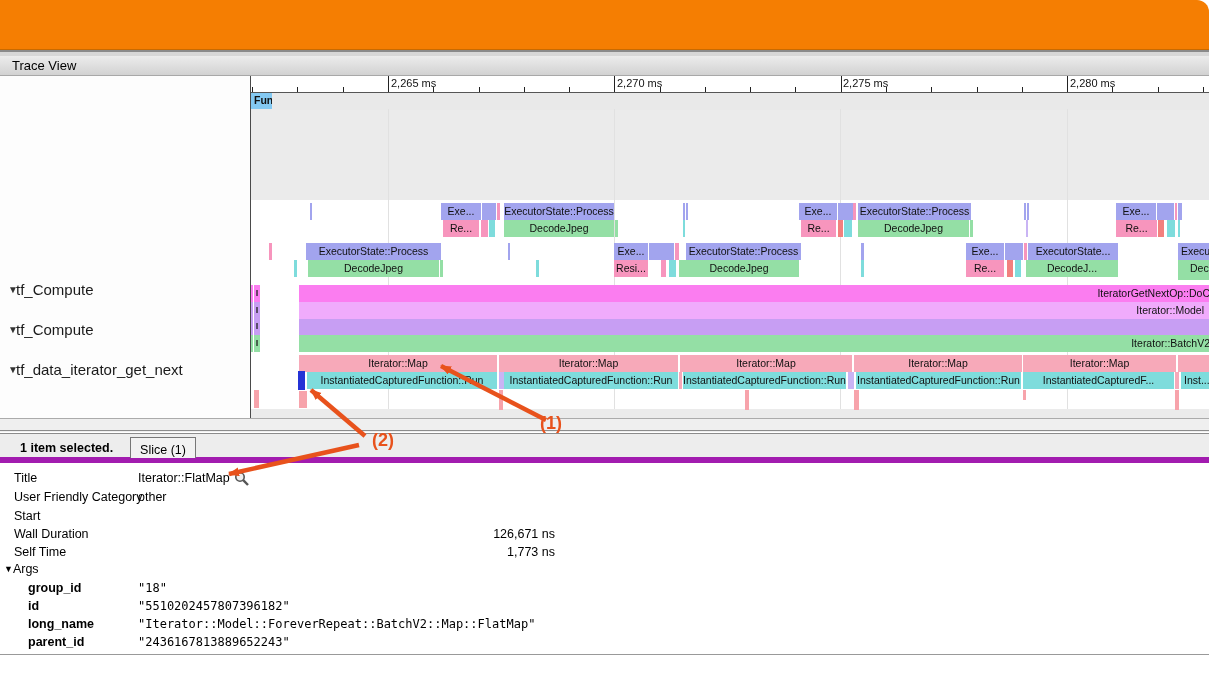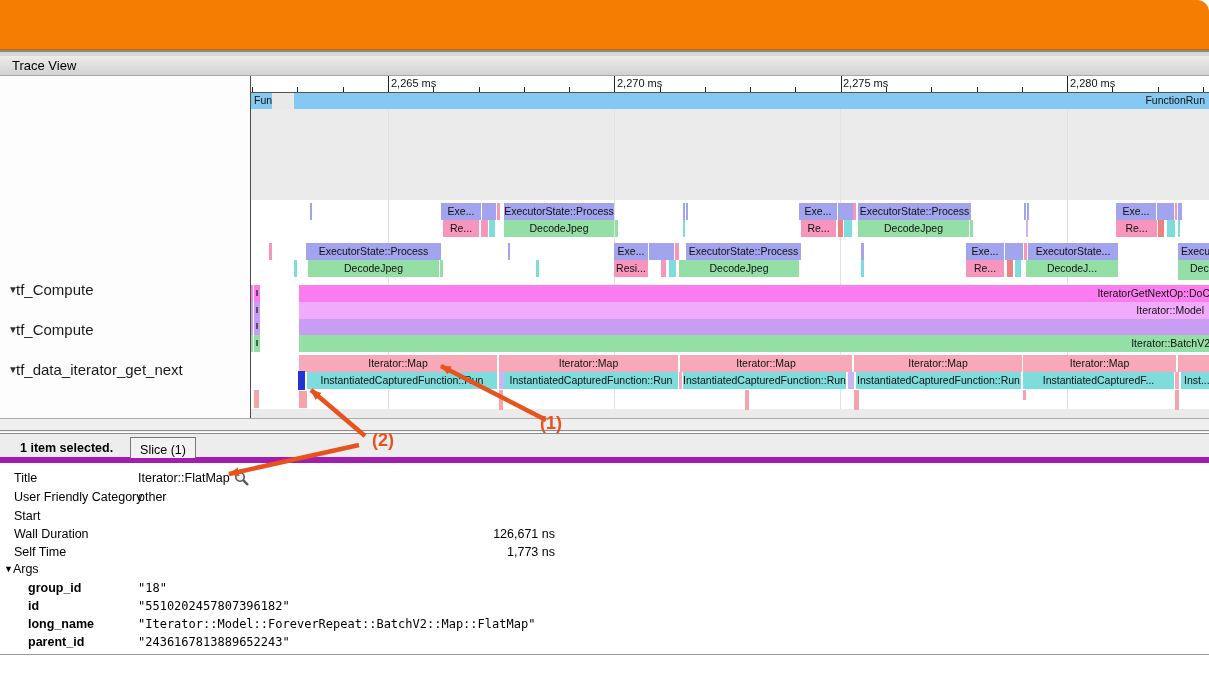--- a/index.html
+++ b/index.html
@@ -99,22 +99,21 @@
           <div class="tick min" style="left: 951.86px;"></div>
           <div class="rlabel" style="left: 140px;">2,265 ms</div>
           <div class="rlabel" style="left: 366px;">2,270 ms</div>
           <div class="rlabel" style="left: 592px;">2,275 ms</div>
           <div class="rlabel" style="left: 819px;">2,280 ms</div>
         </div>
     <div class="gridline" style="left: 137px;"></div>
         <div class="gridline" style="left: 363px;"></div>
         <div class="gridline" style="left: 589px;"></div>
         <div class="gridline" style="left: 816px;"></div>
-        <div class="slice" style="left: 0px; top: 16px; width: 21px; height: 17px; line-height: 16px; background: rgb(132, 201, 242); text-align: left; padding-left: 3px;">Fun</div>
-        <div class="slice" style="left: 43px; top: 16px; width: 916px; height: 17px; line-height: 16px; background: rgb(132, 201, 242); text-align: right; padding-right: 5px;">FunctionRun</div>
+        <div class="slice" style="left: 0px; top: 16px; width: 21px; height: 17px; line-height: 16px; background: rgb(132, 201, 242); text-align: left; padding-left: 3px; font-weight: bold;">Fun</div>
         <div class="slice" style="left: 59px; top: 127px; width: 2px; height: 17px; line-height: 16px; background: rgb(162, 164, 238);"></div>
         <div class="slice" style="left: 190px; top: 127px; width: 40px; height: 17px; line-height: 16px; background: rgb(162, 164, 238);">Exe...</div>
         <div class="slice" style="left: 231px; top: 127px; width: 14px; height: 17px; line-height: 16px; background: rgb(162, 164, 238);"></div>
         <div class="slice" style="left: 246px; top: 127px; width: 3px; height: 17px; line-height: 16px; background: rgb(247, 149, 189);"></div>
         <div class="slice" style="left: 253px; top: 127px; width: 110px; height: 17px; line-height: 16px; background: rgb(162, 164, 238);">ExecutorState::Process</div>
         <div class="slice" style="left: 432px; top: 127px; width: 2px; height: 17px; line-height: 16px; background: rgb(162, 164, 238);"></div>
         <div class="slice" style="left: 435px; top: 127px; width: 2px; height: 17px; line-height: 16px; background: rgb(162, 164, 238);"></div>
         <div class="slice" style="left: 548px; top: 127px; width: 38px; height: 17px; line-height: 16px; background: rgb(162, 164, 238);">Exe...</div>
         <div class="slice" style="left: 587px; top: 127px; width: 15px; height: 17px; line-height: 16px; background: rgb(162, 164, 238);"></div>
         <div class="slice" style="left: 602px; top: 127px; width: 3px; height: 17px; line-height: 16px; background: rgb(247, 149, 189);"></div>

